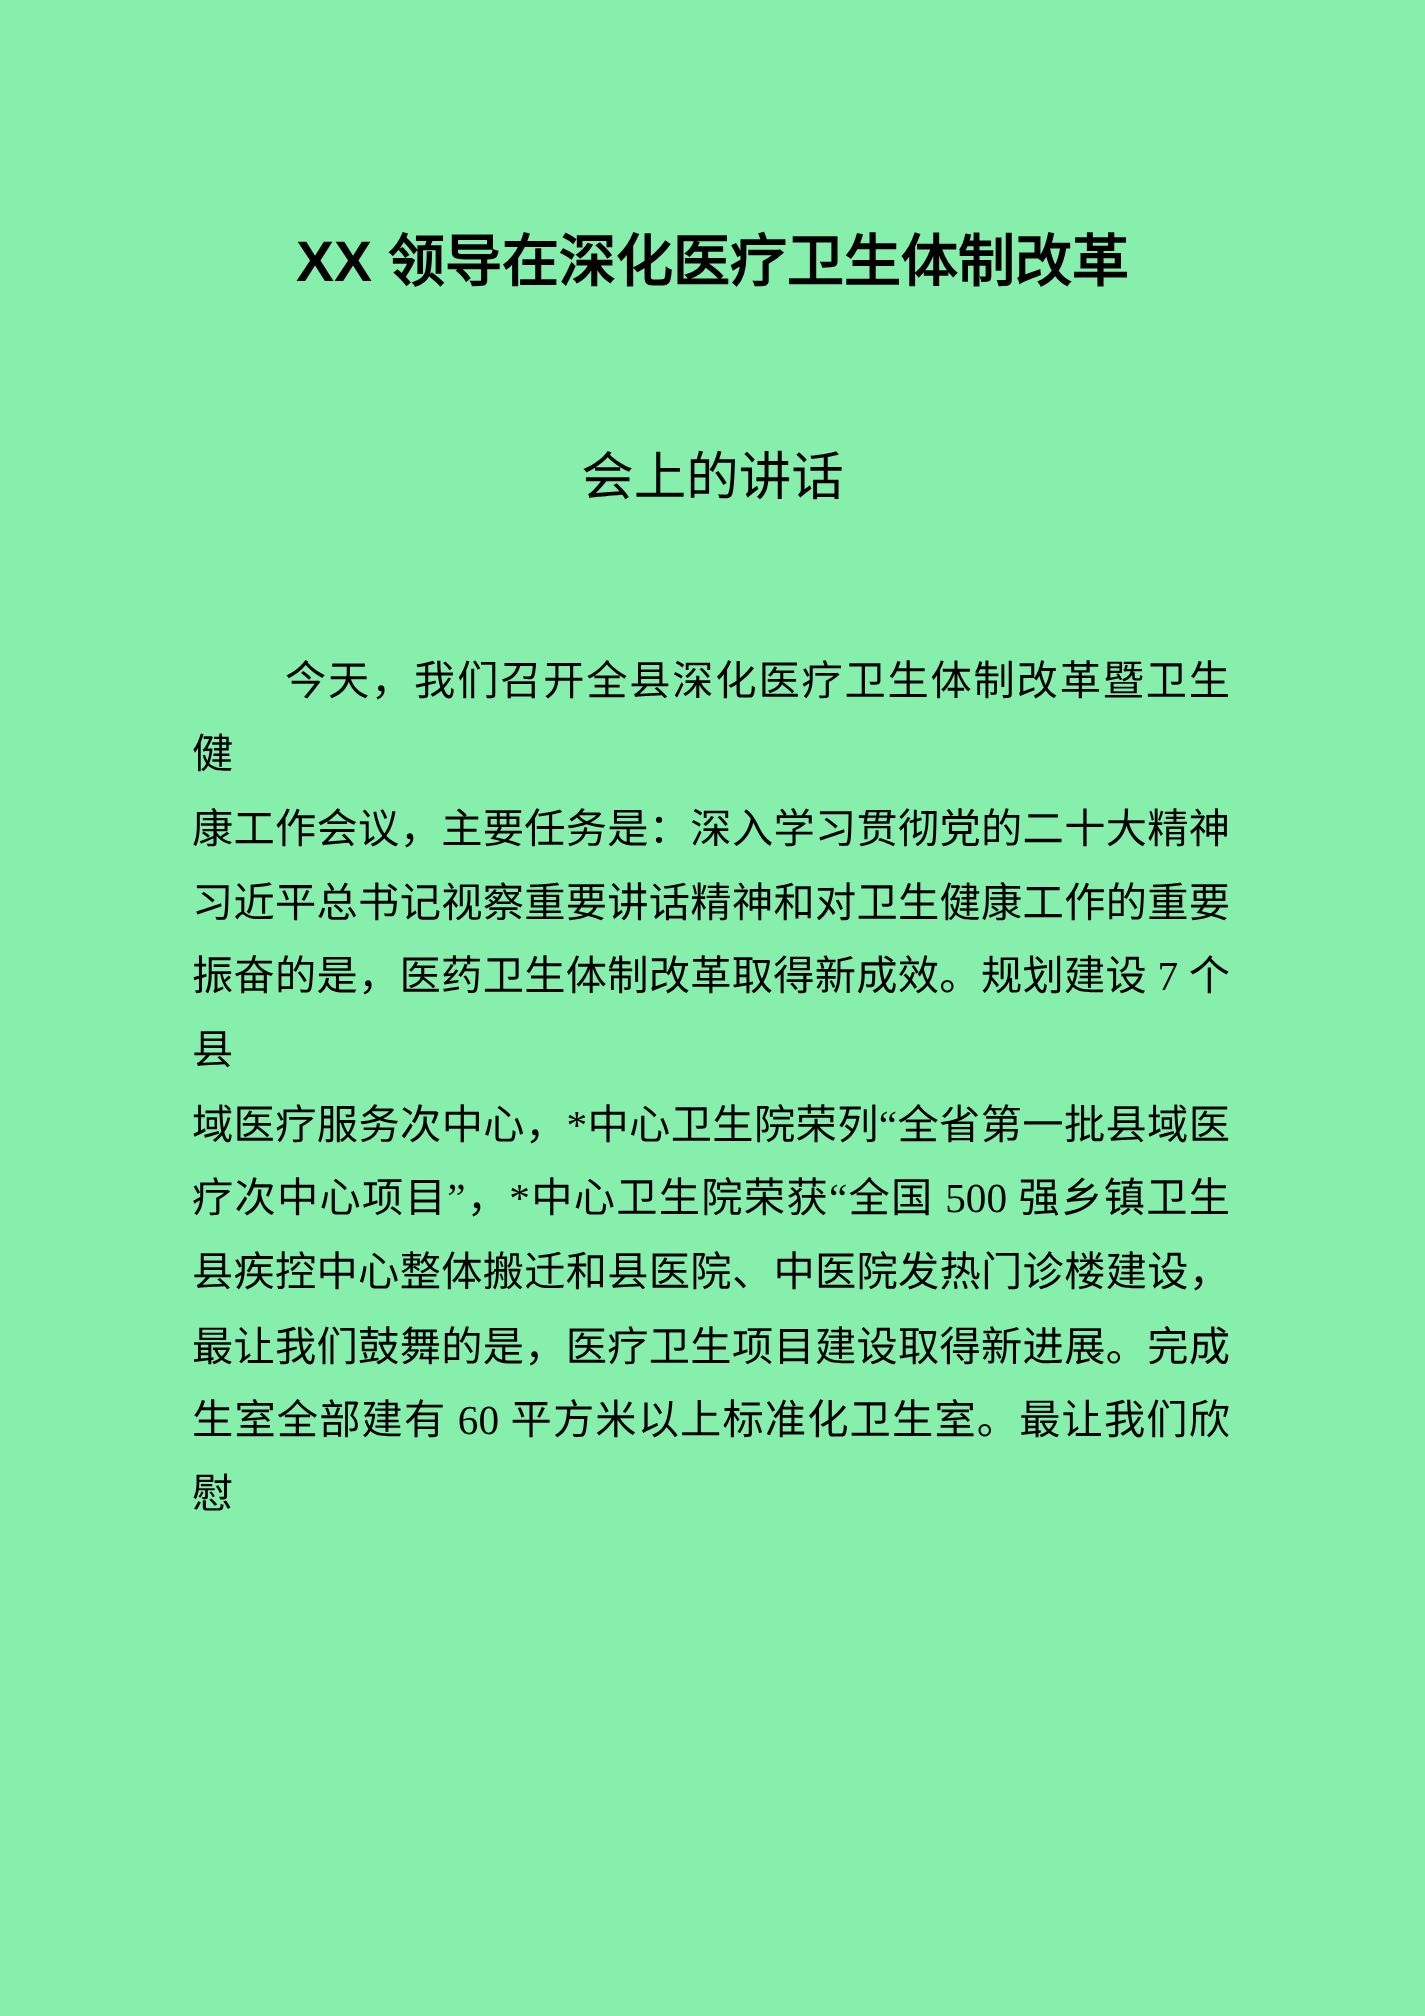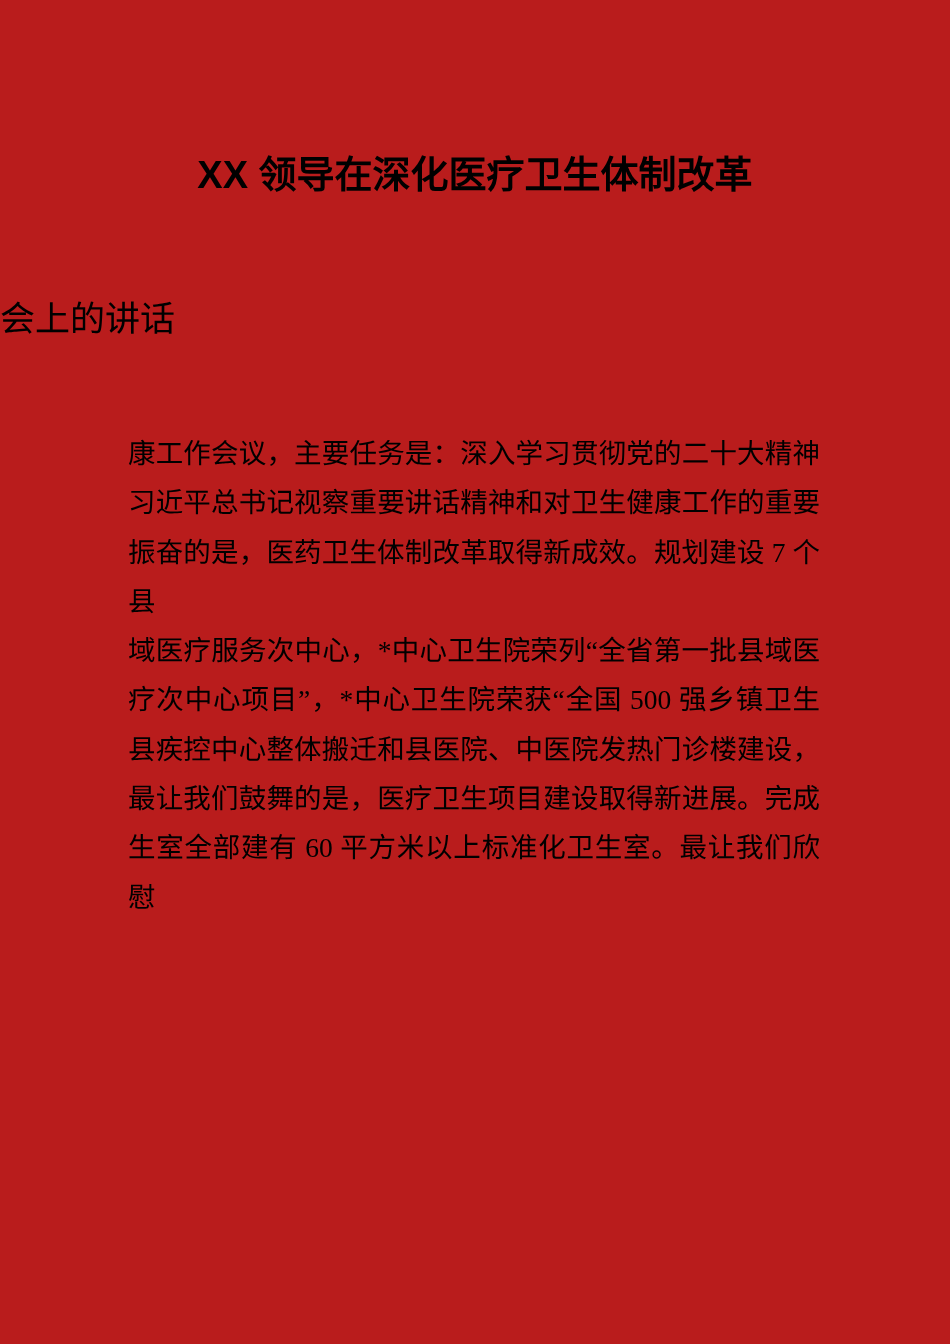--- a/index.html
+++ b/index.html
@@ -5,37 +5,37 @@
   html, body {
     margin: 0;
     padding: 0;
     background: #ffffff;
   }
   .page {
     position: relative;
     width: 950px;
     height: 1344px;
     margin: 0 auto;
-    background: #b91c1c;
+    background: #86efac;
     overflow: hidden;
     color: #000000;
   }
   .doc-title-line1 {
     margin: 0;
     padding-top: 153px;
     text-align: center;
     font-family: "Liberation Sans", sans-serif;
     font-weight: 700;
     font-size: 38px;
     line-height: 45px;
     color: #000000;
   }
   .doc-title-line2 {
     margin: 99px 0 0 0;
-    text-align: left;
+    text-align: center;
     font-family: "Liberation Sans", sans-serif;
     font-weight: 400;
     font-size: 35px;
     line-height: 43px;
     color: #000000;
   }
   .doc-body {
     margin: 89px 130px 0 128px;
     font-family: "Liberation Serif", serif;
     font-size: 27.5px;
@@ -57,20 +57,21 @@
 
 <div class="page">
 
   <h1 class="doc-title-line1">XX 领导在深化医疗卫生体制改革</h1>
 
   <h1 class="doc-title-line2">会上的讲话</h1>
 
   <div class="doc-body">
 
     <div class="para">
+      <div class="line indent">今天，我们召开全县深化医疗卫生体制改革暨卫生健</div>
       <div class="line">康工作会议，主要任务是：深入学习贯彻党的二十大精神</div>
       <div class="line">习近平总书记视察重要讲话精神和对卫生健康工作的重要</div>
     </div>
 
     <div class="para">
       <div class="line">振奋的是，医药卫生体制改革取得新成效。规划建设 7 个县</div>
       <div class="line">域医疗服务次中心，*中心卫生院荣列“全省第一批县域医</div>
       <div class="line">疗次中心项目”，*中心卫生院荣获“全国 500 强乡镇卫生</div>
       <div class="line">县疾控中心整体搬迁和县医院、中医院发热门诊楼建设，</div>
       <div class="line">最让我们鼓舞的是，医疗卫生项目建设取得新进展。完成</div>

